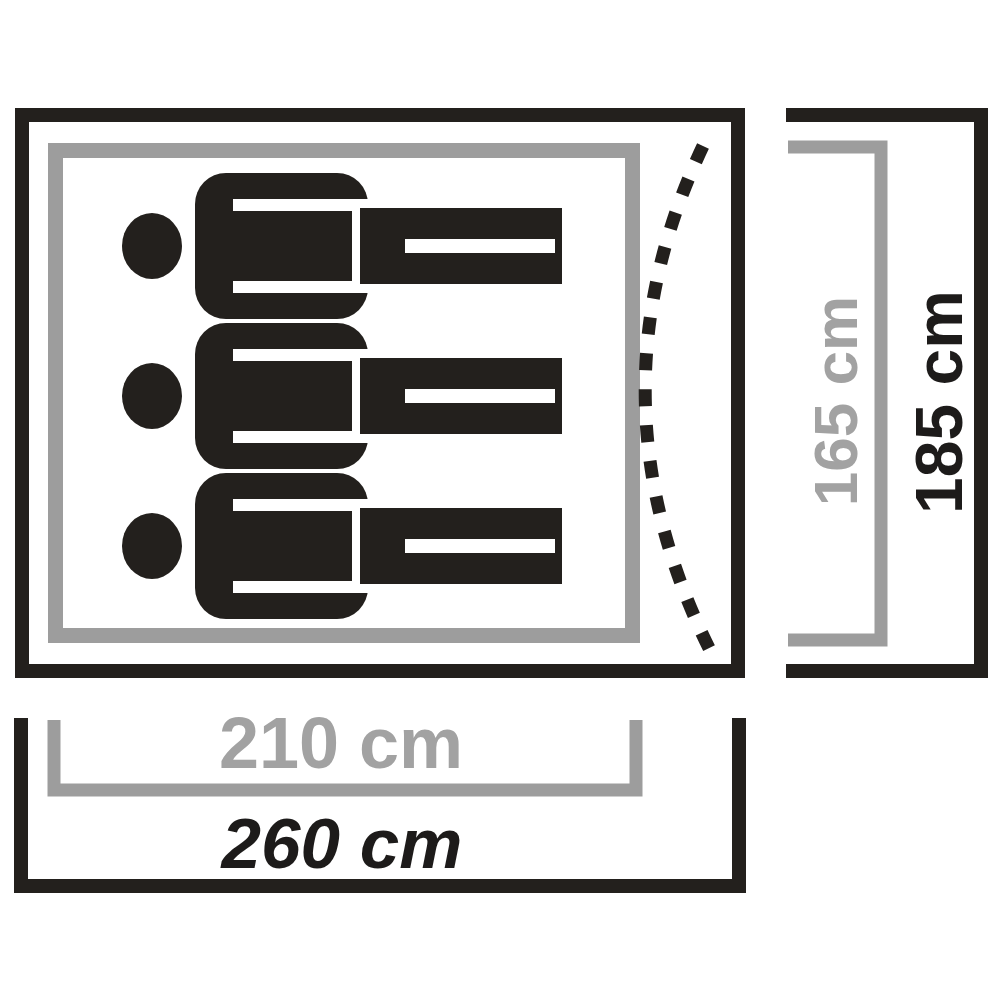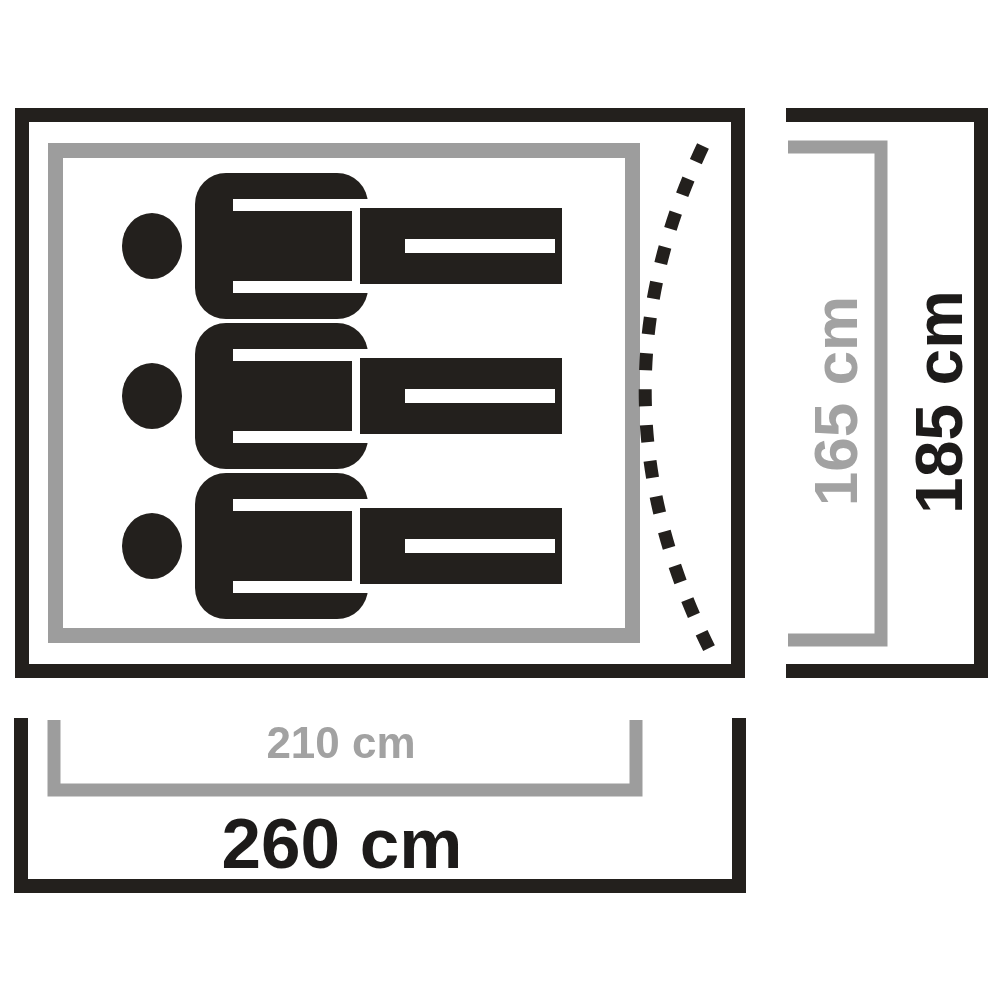--- a/index.html
+++ b/index.html
@@ -27,22 +27,22 @@
     line-height: 1;
     transform: translate(-50%, -50%);
     letter-spacing: 0px;
     user-select: none;
   }
   .dim-label.vertical {
     transform: translate(-50%, -50%) rotate(-90deg);
   }
   .dim-gray  { color: #a2a2a2; }
   .dim-black { color: #1d1b1a; }
-  .size-210 { font-size: 44px; }
-  .size-260 { font-size: 71px; }
+  .size-210 { font-size: 72px; }
+  .size-260 { font-size: 71px; font-style: italic; }
   .size-165 { font-size: 62px; }
   .size-185 { font-size: 66px; }
 </style>
 </head>
 <body>
 
 <div id="canvas">
 
   <svg id="plan-svg" width="1000" height="1000" viewBox="0 0 1000 1000">
 

